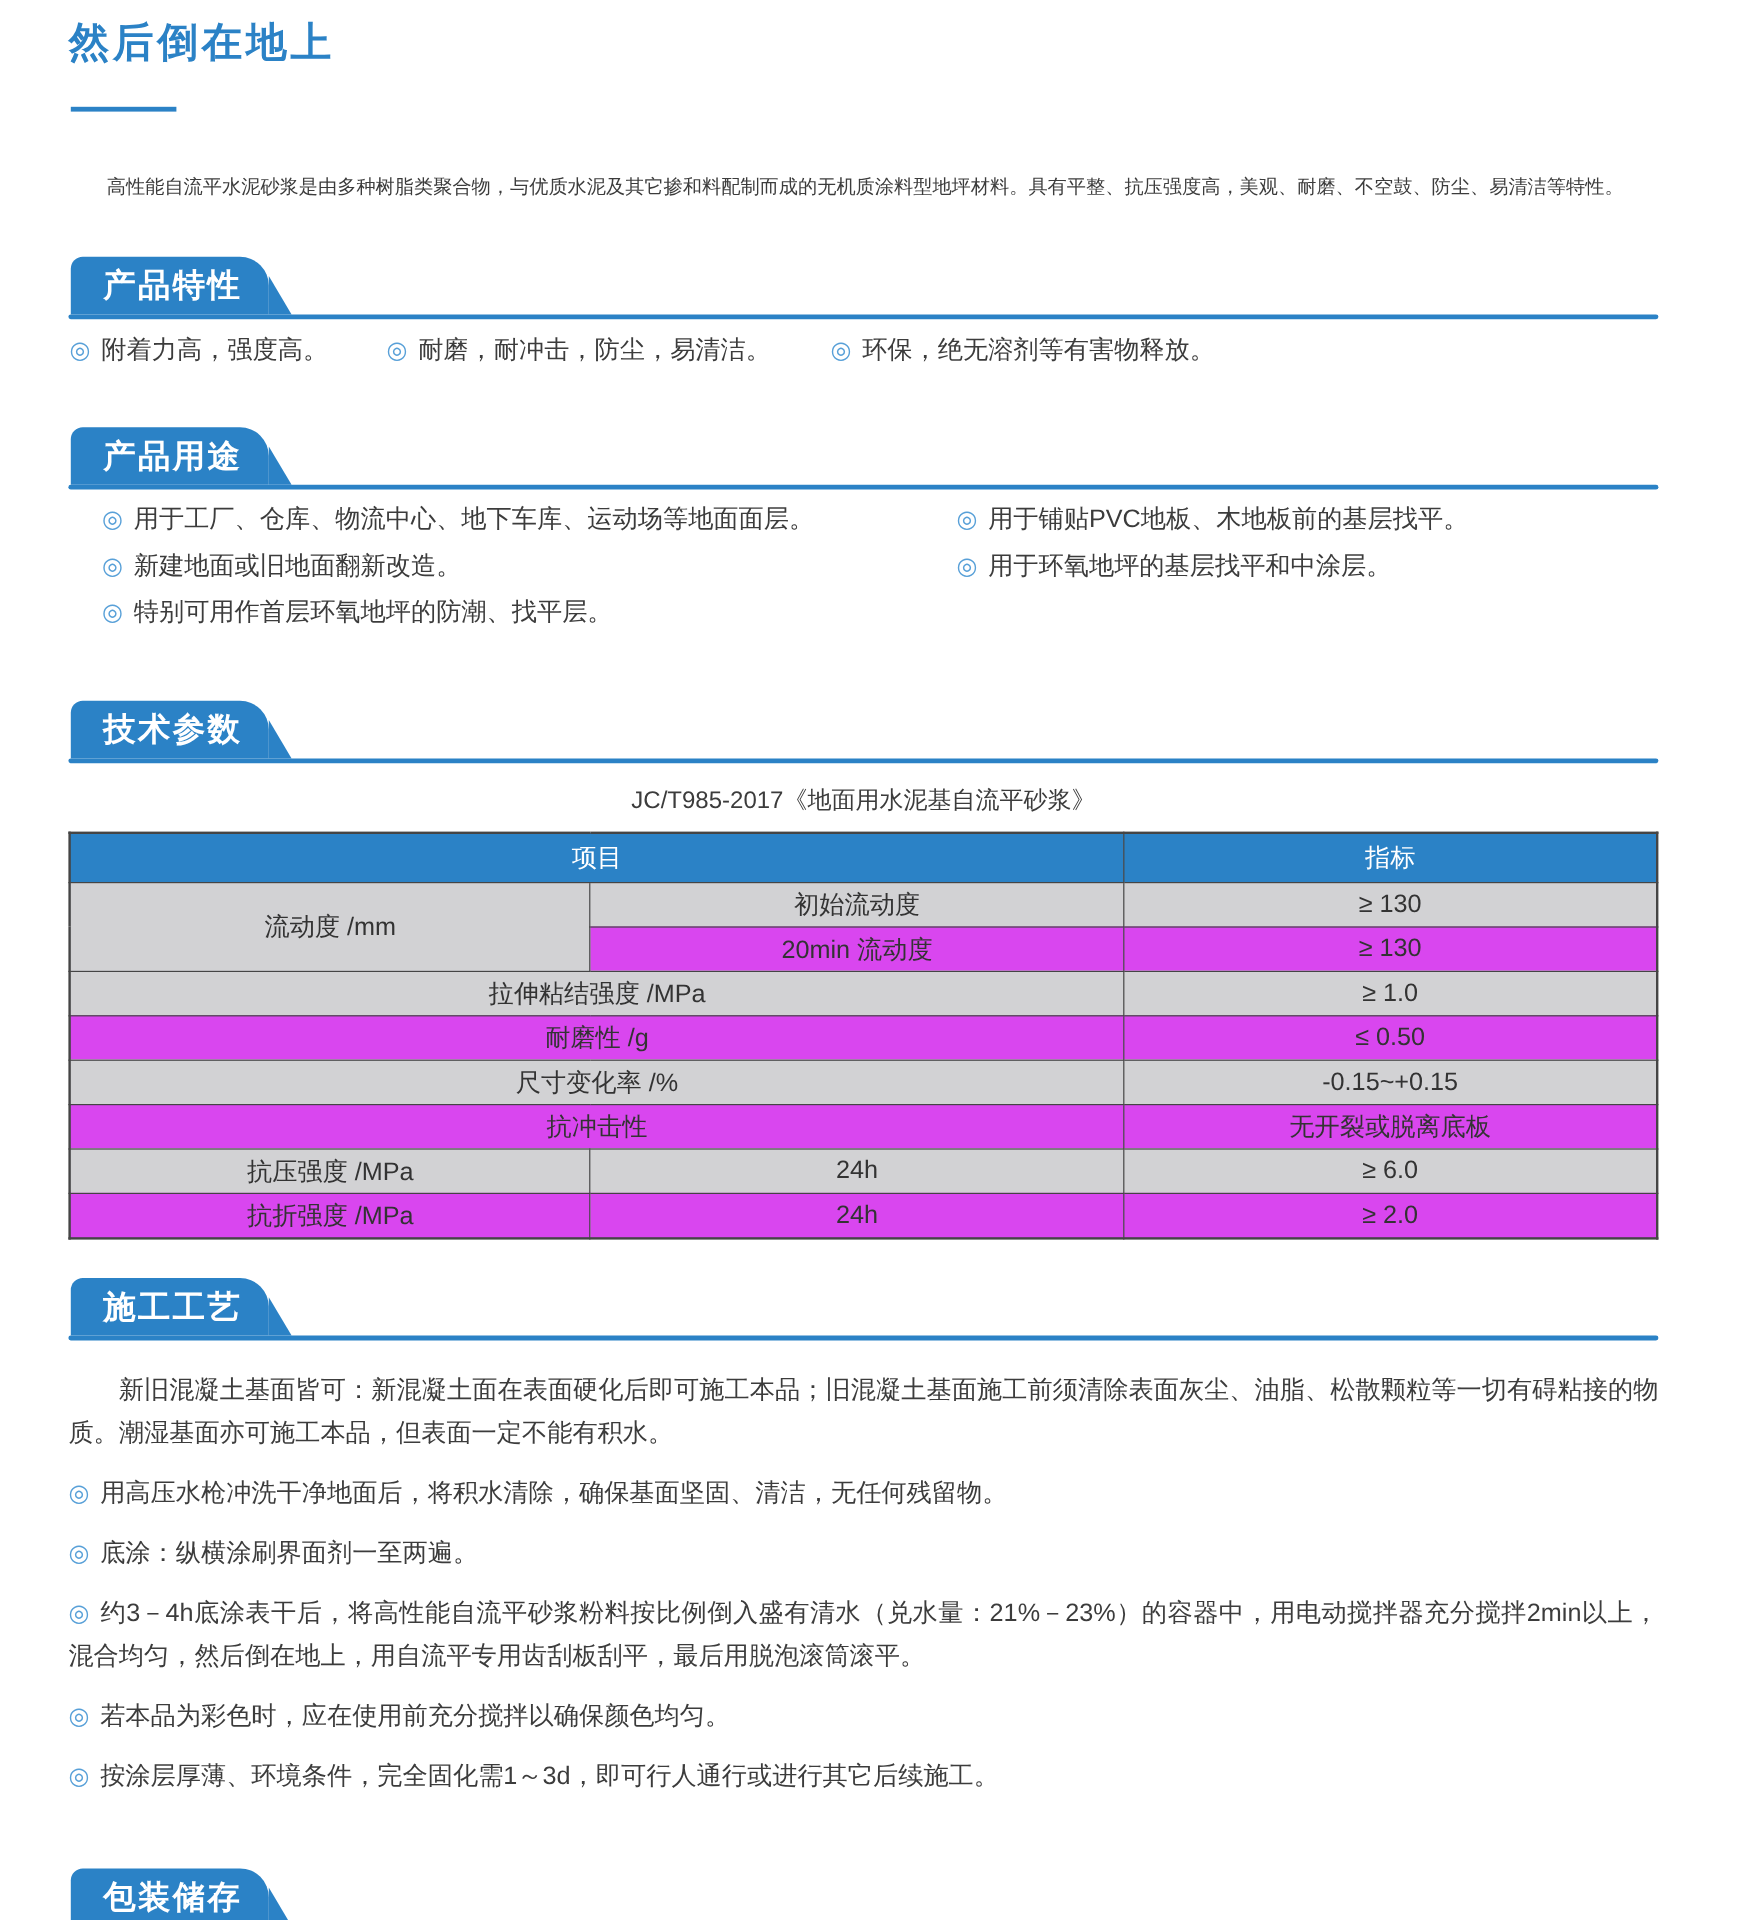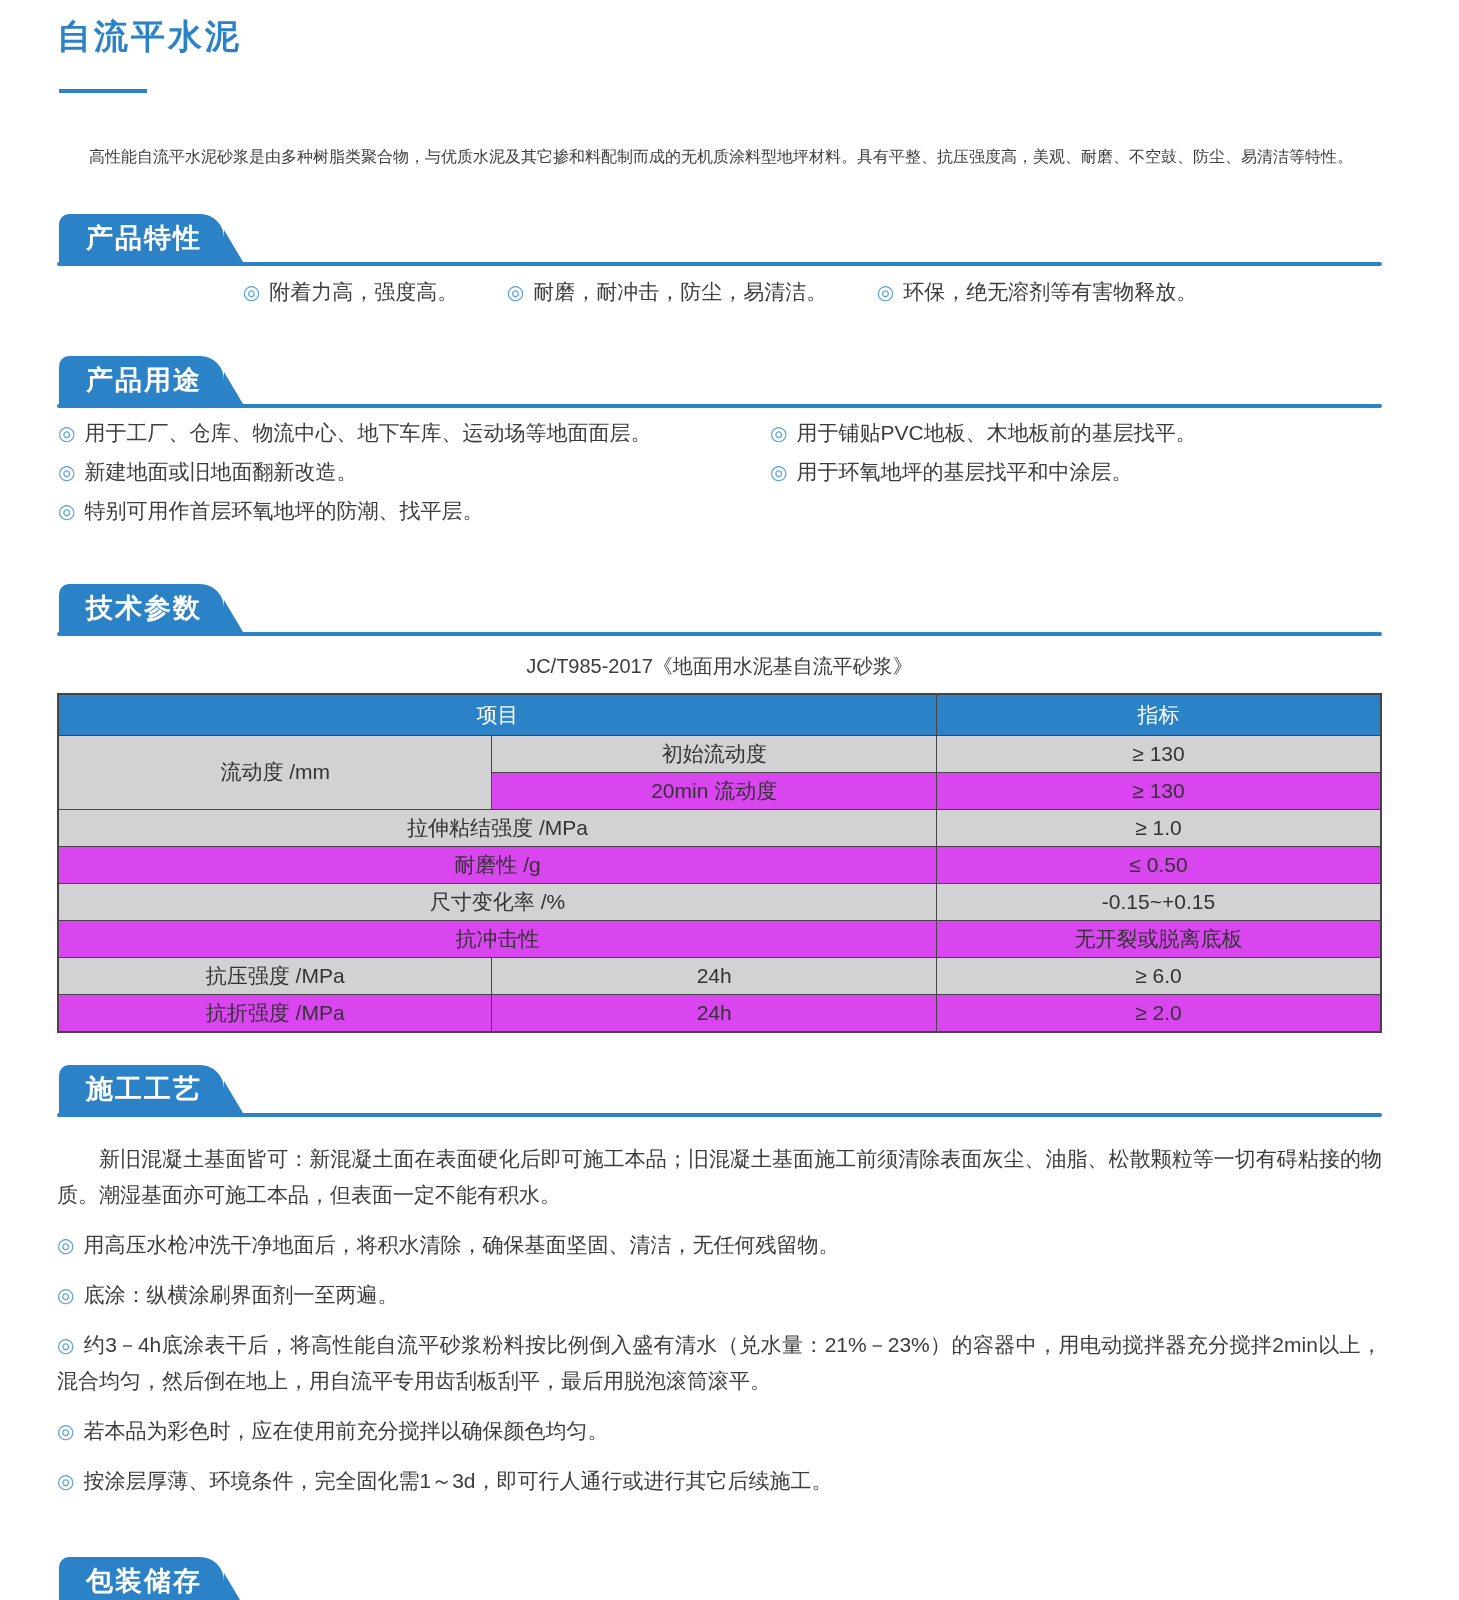--- a/index.html
+++ b/index.html
@@ -76,29 +76,29 @@
   
   .bullet {
     color:#58a0d8;
     margin-right:9px;
     font-size:20px;
   }
   .bullet-item { font-size:21px; line-height:23px; color:#3c3c3c; }
   .feat-row {
     display:flex;
     padding:14px 0 0 1px;
-    justify-content:center;
   }
   .feat-row .bullet-item:nth-child(1){ width:264px; }
   .feat-row .bullet-item:nth-child(2){ width:370px; }
   
   .uses-grid {
     display:grid;
     grid-template-columns:712px 1fr;
     padding:13px 0 0 1px;
+    margin-left:27px;
   }
   .uses-col .bullet-item { margin-bottom:15px; }
   
   .tech-caption {
     text-align:center;
     font-size:20px;
     color:#3c3c3c;
     margin:17px 0 13px 0;
   }
   table.spec {
@@ -144,21 +144,21 @@
     font-size:21px;
     line-height:36px;
     text-align:justify;
   }
 </style>
 </head>
 <body>
 
 <div class="page">
 
-  <h1 class="page-title">自流平水泥</h1>
+  <h1 class="page-title">然后倒在地上</h1>
   <div class="title-underline"></div>
 
   <p class="intro">高性能自流平水泥砂浆是由多种树脂类聚合物，与优质水泥及其它掺和料配制而成的无机质涂料型地坪材料。具有平整、抗压强度高，美观、耐磨、不空鼓、防尘、易清洁等特性。</p>
 
   <section class="sec-features">
     <div class="badge">
       <span>产品特性</span>
     </div>
     <div class="sec-line"></div>
     <div class="feat-row">

